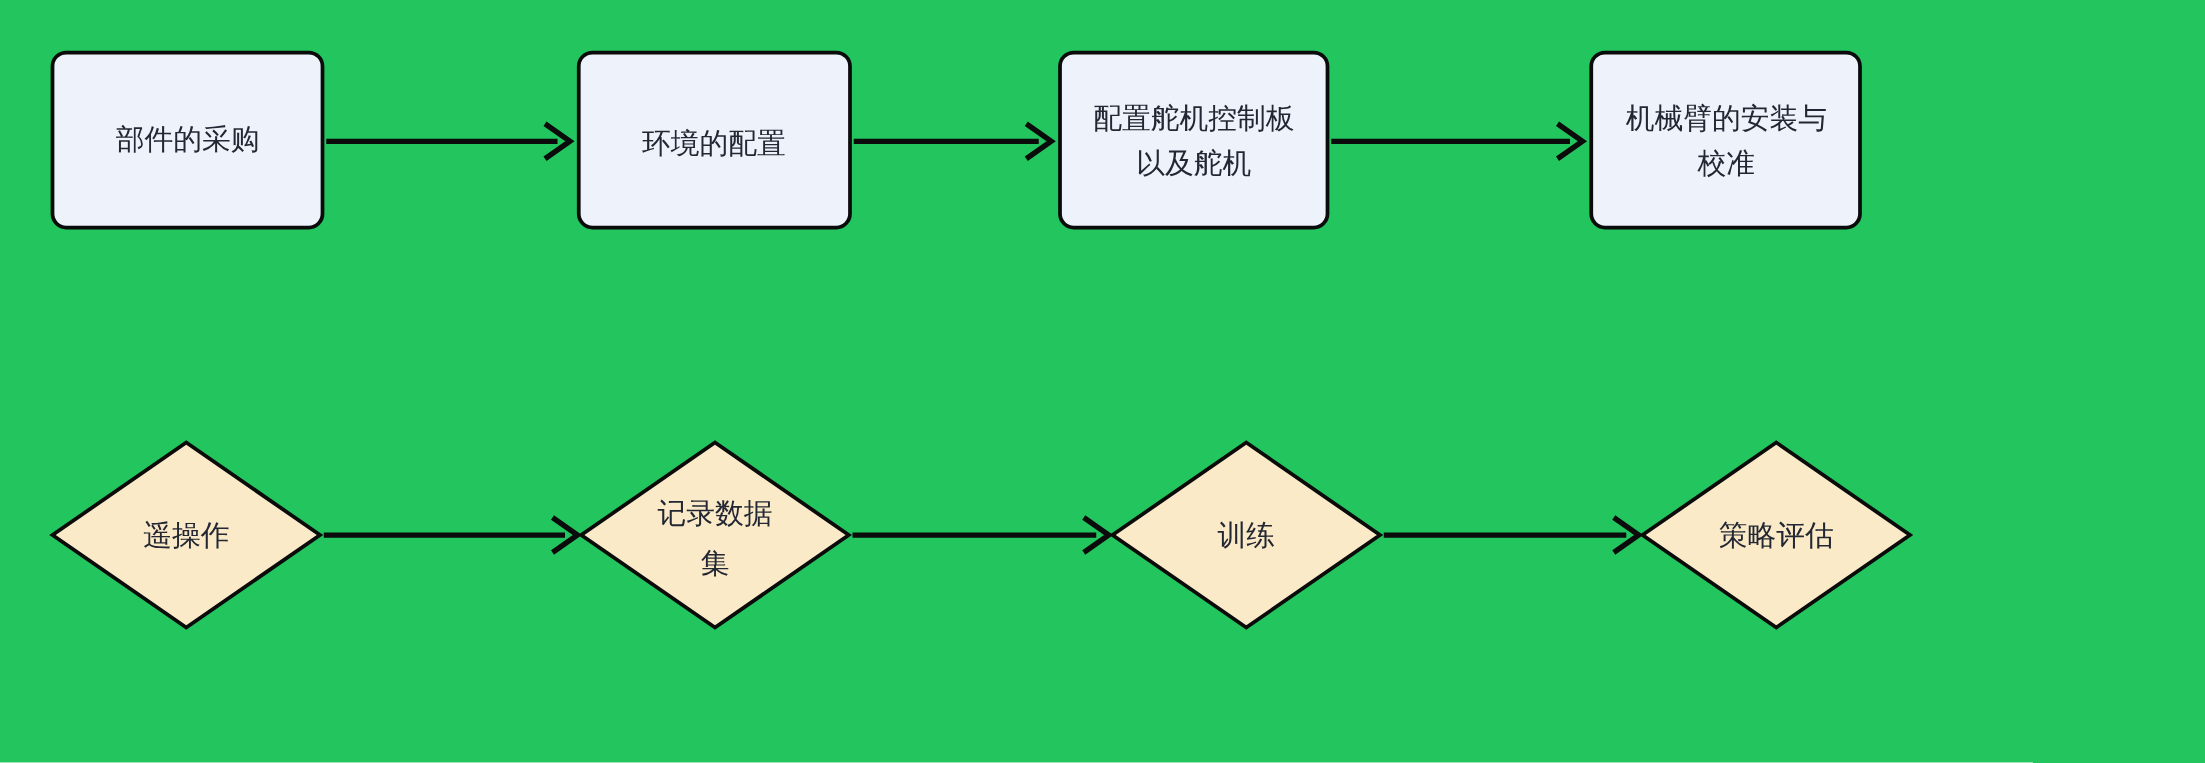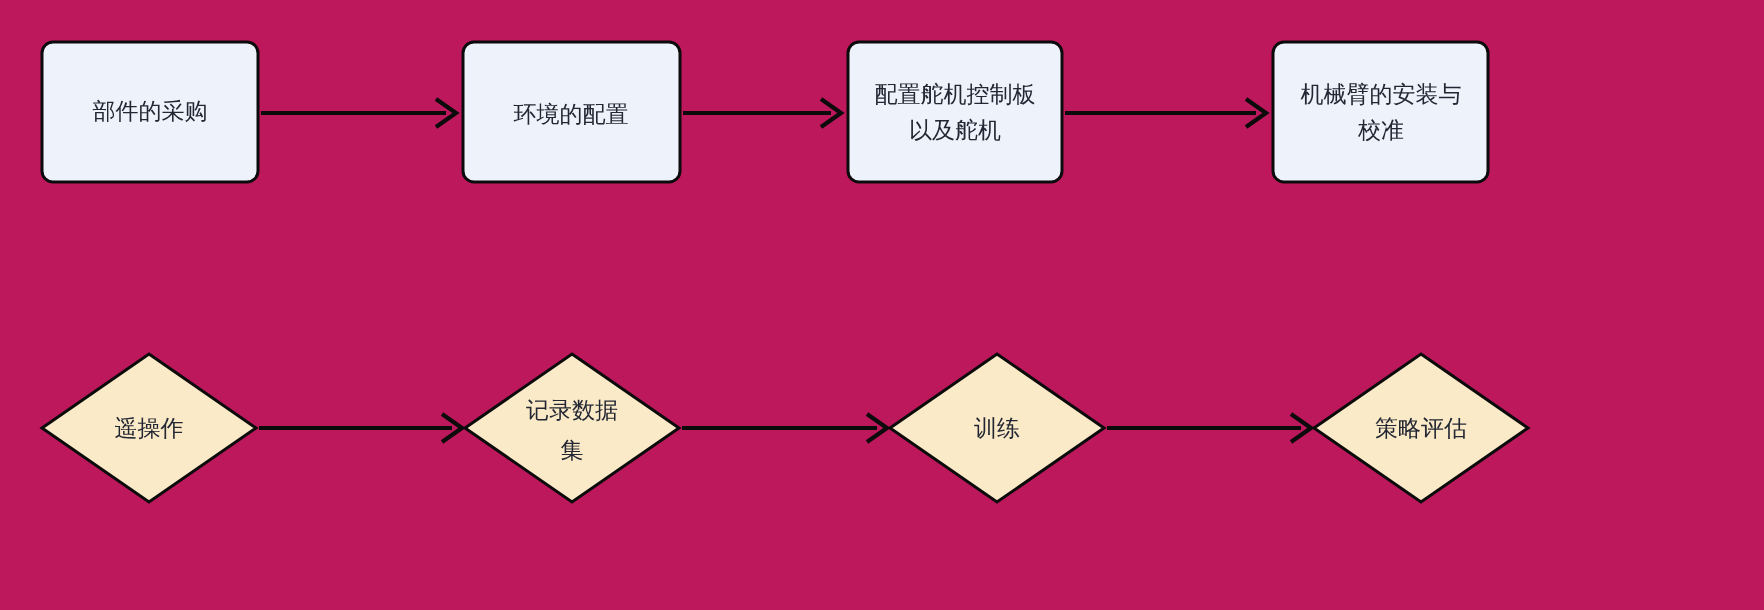--- a/index.html
+++ b/index.html
@@ -10,21 +10,21 @@
   body {
     width: 1764px;
     height: 610px;
     font-family: "Liberation Sans", "DejaVu Sans", sans-serif;
     overflow: hidden;
   }
   #diagram-root {
     position: relative;
     width: 1764px;
     height: 610px;
-    background: #be185d;
+    background: #22c55e;
   }
   svg.flow-canvas {
     position: absolute;
     left: 0;
     top: 0;
     width: 1764px;
     height: 610px;
     display: block;
   }
   .node-shape {

